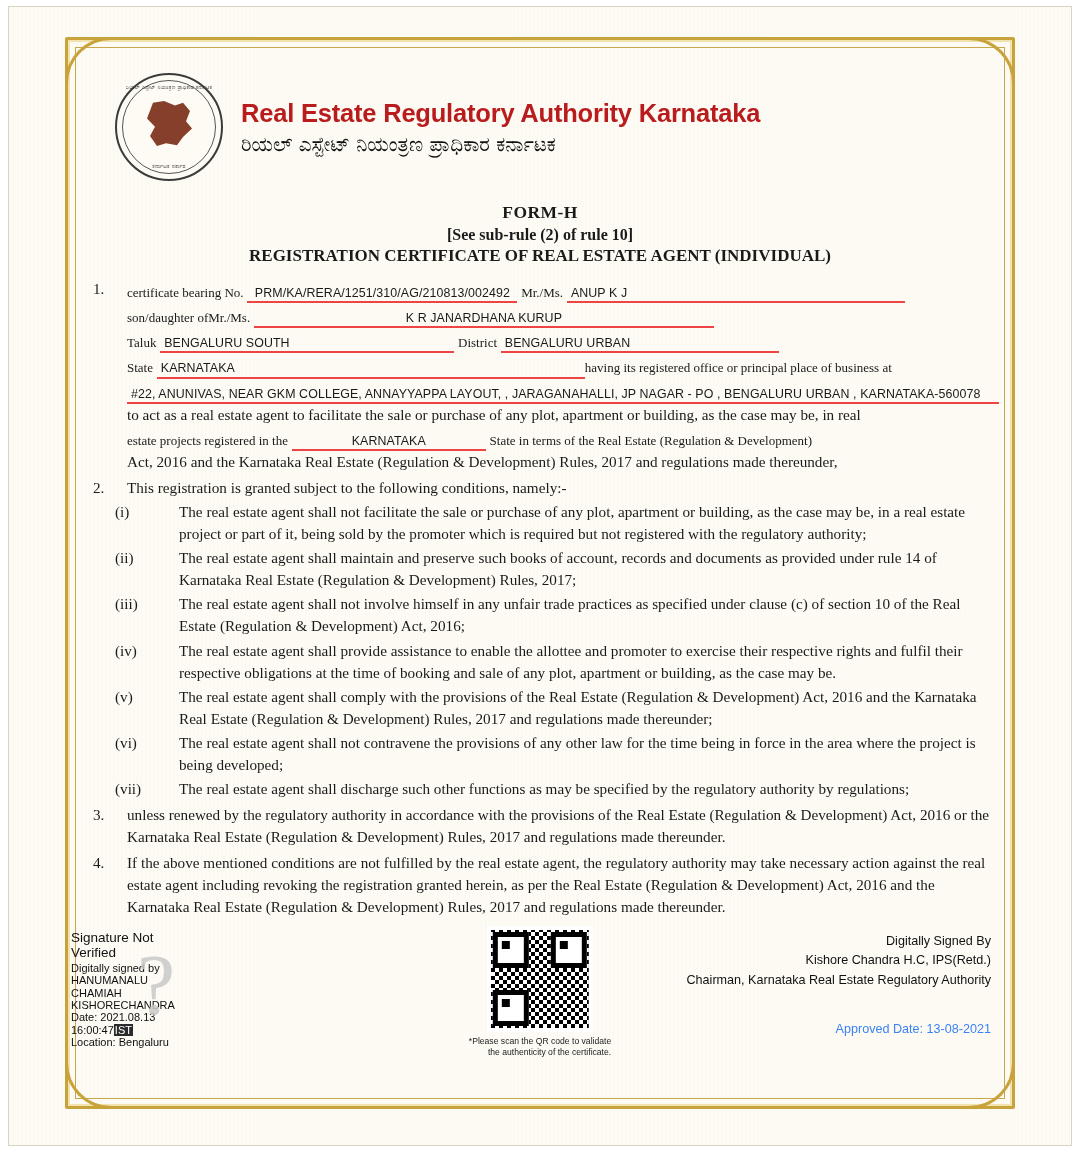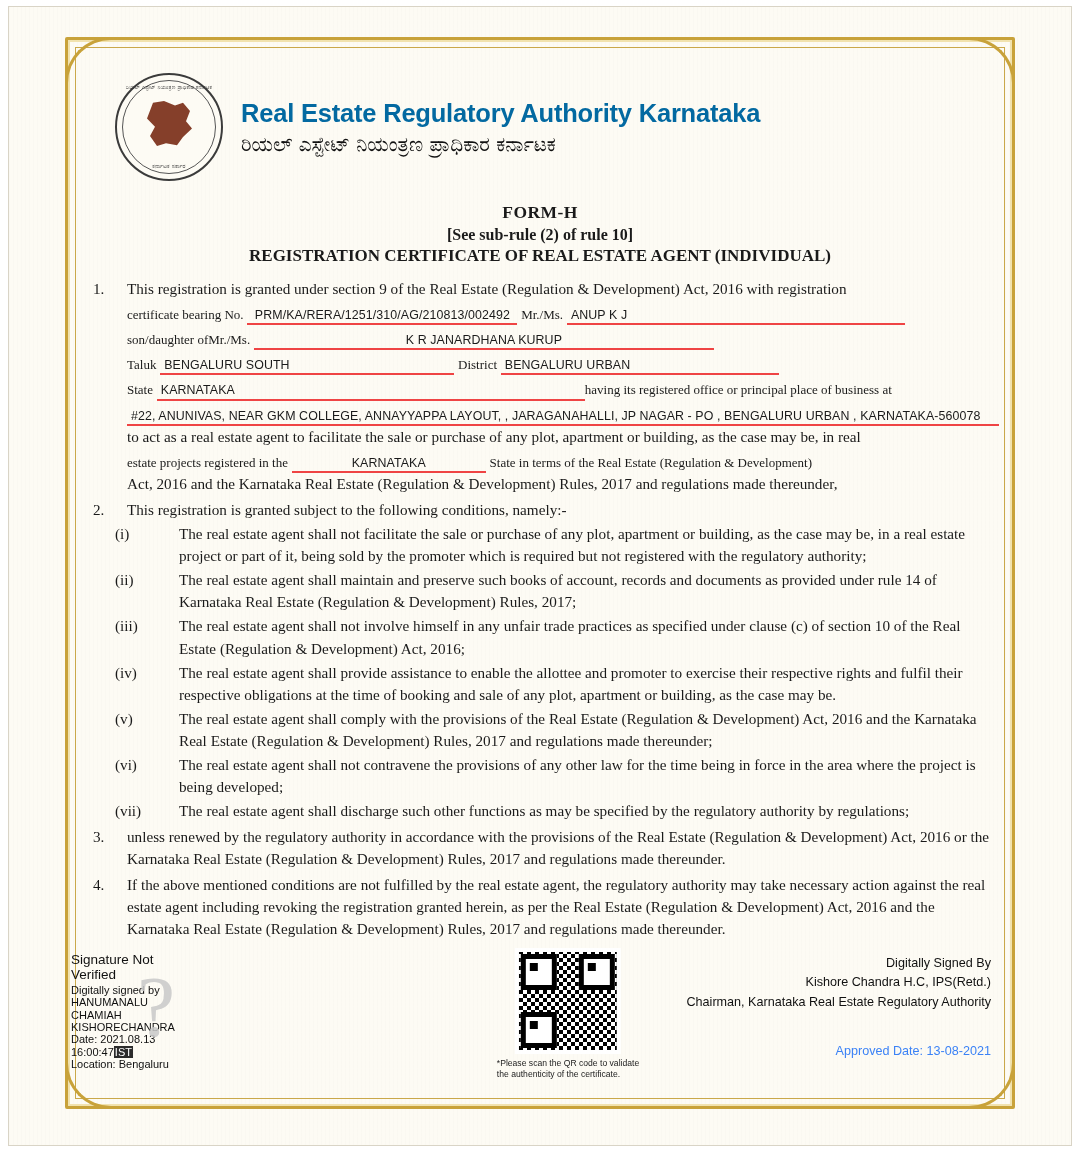--- a/index.html
+++ b/index.html
@@ -112,21 +112,21 @@
   }
   .seal .kn-top { top: 9px; }
   .seal .kn-bottom { bottom: 9px; font-size: 5.6px; }
 
   .titles { line-height: 1.1; }
   .title-en {
     font-family: "Liberation Sans", sans-serif;
     font-weight: bold;
     font-size: 25.5px;
     letter-spacing: -0.2px;
-    color: #0369a1;
+    color: #b91c1c;
   }
   .title-kn {
     font-family: "DejaVu Sans", sans-serif;
     font-size: 20px;
     margin-top: 5px;
     color: #111;
   }
 
   
   .form-title {
@@ -230,22 +230,21 @@
     font-family: "Liberation Serif", serif;
     opacity: .85;
   }
   .ist-hl { background: #2b2b2b; color: #fff; padding: 0 1px; }
 
   .qr-wrap {
     position: absolute;
     left: 50%;
     transform: translateX(-50%);
     top: 0;
-    text-align: left;
-    margin-left: 28px;
+    text-align: right;
   }
   .qr {
     width: 98px;
     height: 98px;
     margin: 0 auto;
     background:
       repeating-linear-gradient(90deg, #000 0 4px, #fff 4px 8px),
       repeating-linear-gradient(0deg, #000 0 4px, #fff 4px 8px);
     background-blend-mode: difference;
     position: relative;
@@ -325,21 +324,20 @@
         <div class="l1">FORM-H</div>
         <div class="l2">[See sub-rule (2) of rule 10]</div>
         <div class="l3">REGISTRATION CERTIFICATE OF REAL ESTATE AGENT (INDIVIDUAL)</div>
       </div>
 
       <div class="body-text">
 
         <div class="clause">
           <div class="num">1.</div>
           <div class="txt">
-            <div>This registration is granted under section 9 of the Real Estate (Regulation &amp; Development) Act, 2016 with registration</div>
 
             <div class="row-line">
               <span class="inline-lbl">certificate bearing No.</span>
               <span class="fill w-regno">PRM/KA/RERA/1251/310/AG/210813/002492</span>
               <span class="inline-lbl">Mr./Ms.</span>
               <span class="fill w-name left">ANUP K J</span>
             </div>
 
             <div class="row-line">
               <span class="inline-lbl">son/daughter ofMr./Ms.</span>

